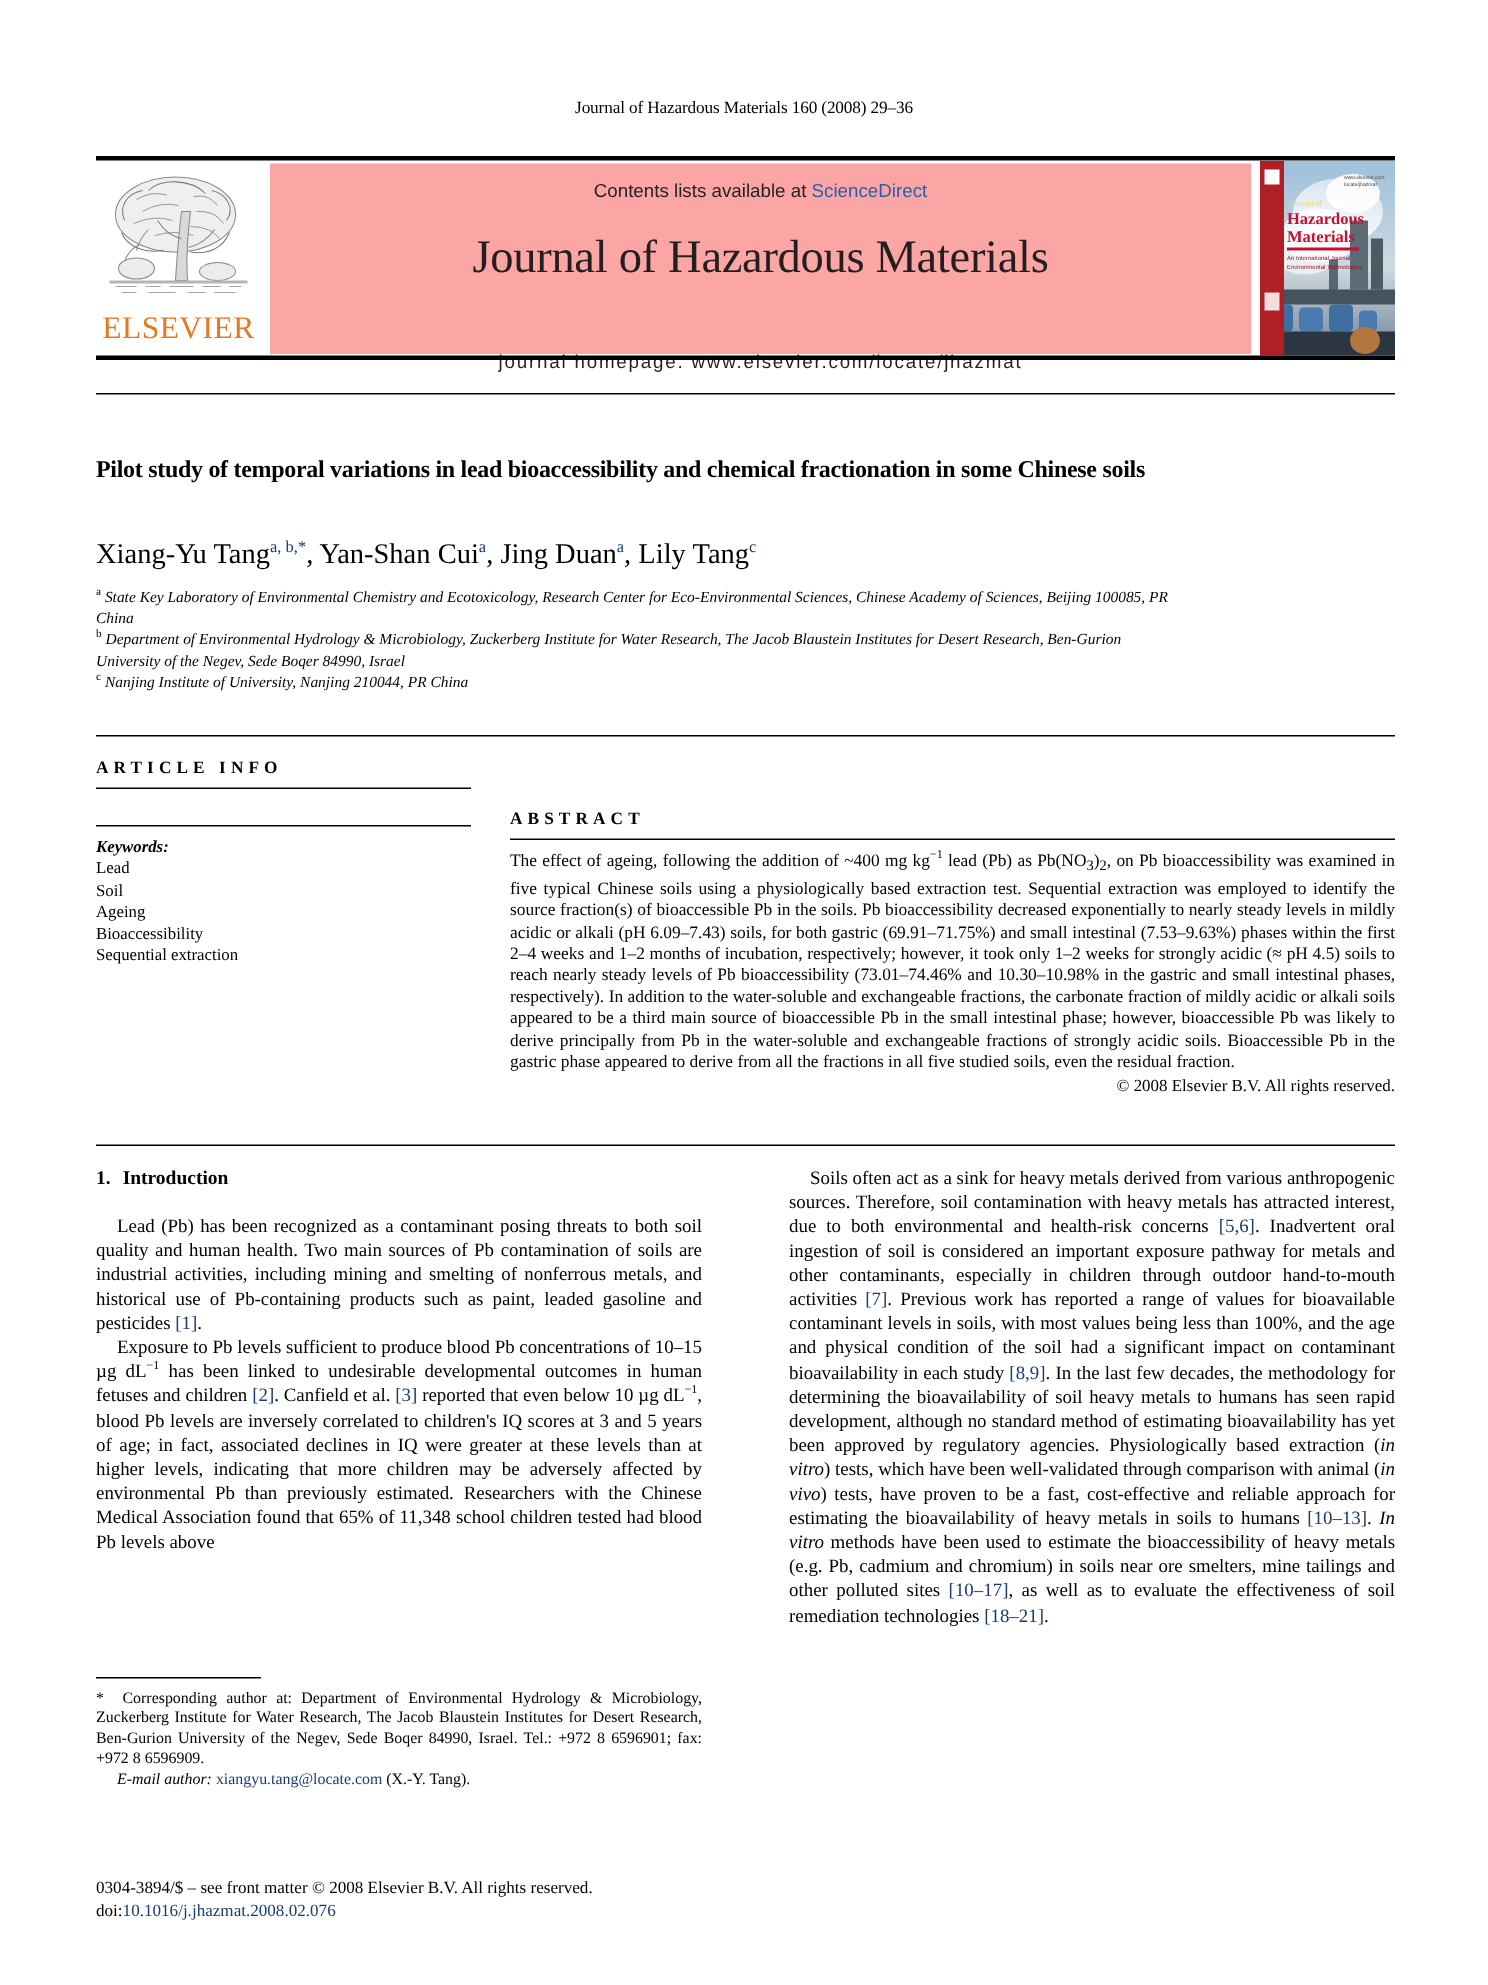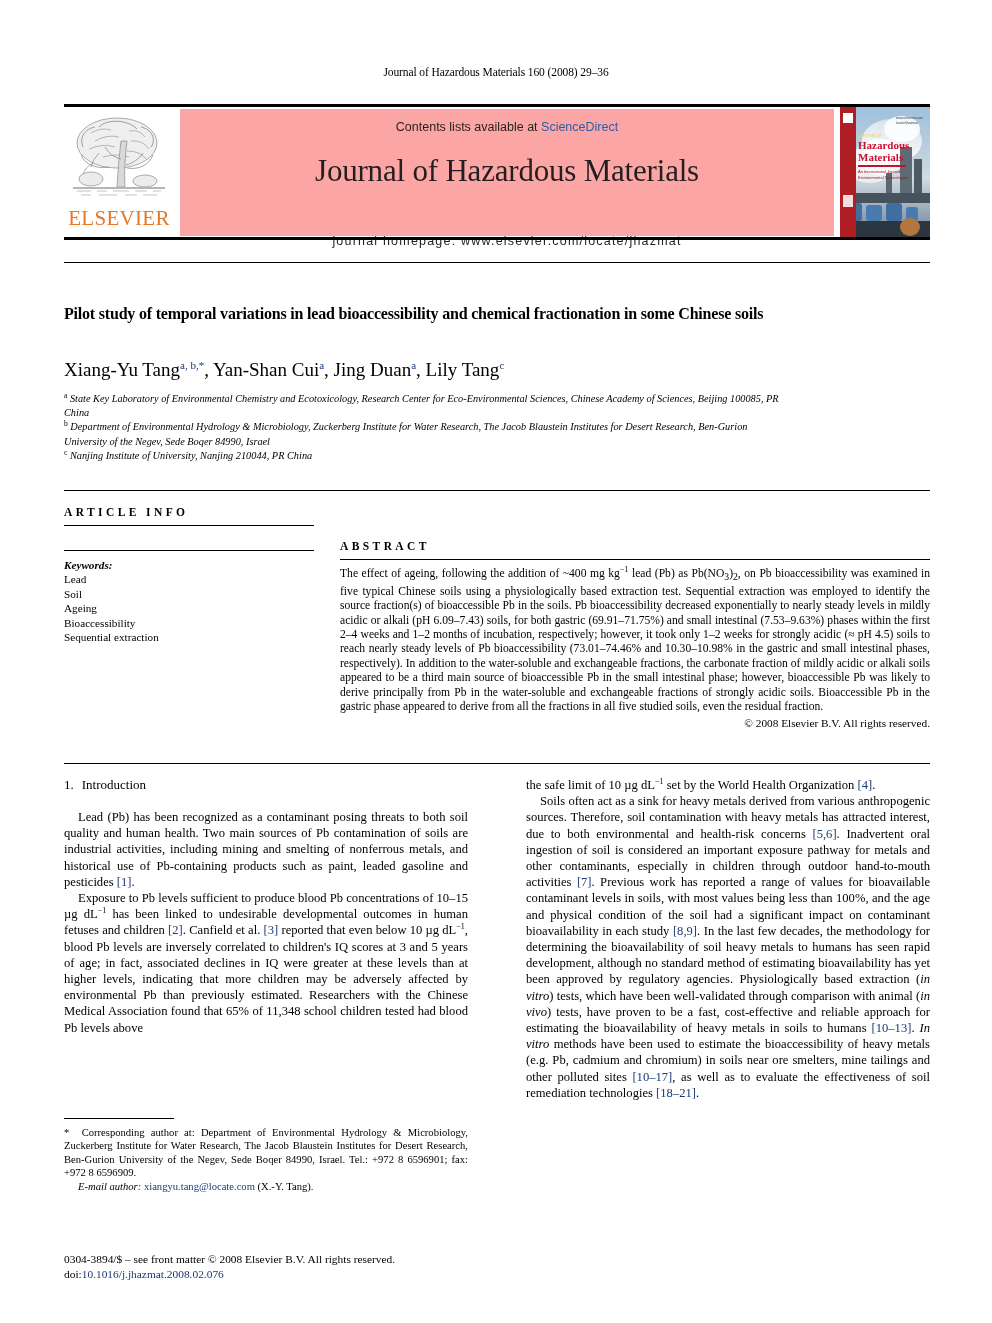--- a/index.html
+++ b/index.html
@@ -253,21 +253,21 @@
     width: 404px;
   }
   .body-col-right {
     position: absolute;
     left: 526px; top: 777px;
     width: 404px;
   }
   .sec-num-head {
     font-family: "Liberation Serif", serif;
     font-size: 13px;
-    font-weight: normal;
+    font-weight: bold;
     margin: 0 0 16px 0;
   }
   .sec-num-head .n {
     margin-right: 8px;
   }
   p.body {
     font-family: "Liberation Serif", serif;
     font-size: 12.6px;
     line-height: 16.2px;
     text-align: justify;
@@ -456,21 +456,20 @@
 
   <div class="body-col-left">
     <div class="sec-num-head">
       <span class="n">1.</span><span>Introduction</span>
     </div>
     <p class="body">Lead (Pb) has been recognized as a contaminant posing threats to both soil quality and human health. Two main sources of Pb contamination of soils are industrial activities, including mining and smelting of nonferrous metals, and historical use of Pb-containing products such as paint, leaded gasoline and pesticides <span class="ref">[1]</span>.</p>
     <p class="body">Exposure to Pb levels sufficient to produce blood Pb concentrations of 10–15 µg dL<sup class="small">−1</sup> has been linked to undesirable developmental outcomes in human fetuses and children <span class="ref">[2]</span>. Canfield et al. <span class="ref">[3]</span> reported that even below 10 µg dL<sup class="small">−1</sup>, blood Pb levels are inversely correlated to children's IQ scores at 3 and 5 years of age; in fact, associated declines in IQ were greater at these levels than at higher levels, indicating that more children may be adversely affected by environmental Pb than previously estimated. Researchers with the Chinese Medical Association found that 65% of 11,348 school children tested had blood Pb levels above</p>
   </div>
 
   <div class="body-col-right">
-    <p class="body noindent">the safe limit of 10 µg dL<sup class="small">−1</sup> set by the World Health Organization <span class="ref">[4]</span>.</p>
     <p class="body">Soils often act as a sink for heavy metals derived from various anthropogenic sources. Therefore, soil contamination with heavy metals has attracted interest, due to both environmental and health-risk concerns <span class="ref">[5,6]</span>. Inadvertent oral ingestion of soil is considered an important exposure pathway for metals and other contaminants, especially in children through outdoor hand-to-mouth activities <span class="ref">[7]</span>. Previous work has reported a range of values for bioavailable contaminant levels in soils, with most values being less than 100%, and the age and physical condition of the soil had a significant impact on contaminant bioavailability in each study <span class="ref">[8,9]</span>. In the last few decades, the methodology for determining the bioavailability of soil heavy metals to humans has seen rapid development, although no standard method of estimating bioavailability has yet been approved by regulatory agencies. Physiologically based extraction (<i>in vitro</i>) tests, which have been well-validated through comparison with animal (<i>in vivo</i>) tests, have proven to be a fast, cost-effective and reliable approach for estimating the bioavailability of heavy metals in soils to humans <span class="ref">[10–13]</span>. <i>In vitro</i> methods have been used to estimate the bioaccessibility of heavy metals (e.g. Pb, cadmium and chromium) in soils near ore smelters, mine tailings and other polluted sites <span class="ref">[10–17]</span>, as well as to evaluate the effectiveness of soil remediation technologies <span class="ref">[18–21]</span>.</p>
   </div>
 
   <div class="footnote-rule"></div>
   <div class="footnote">
     <div><span class="star">*</span>&nbsp; Corresponding author at: Department of Environmental Hydrology &amp; Microbiology, Zuckerberg Institute for Water Research, The Jacob Blaustein Institutes for Desert Research, Ben-Gurion University of the Negev, Sede Boqer 84990, Israel. Tel.: +972 8 6596901; fax: +972 8 6596909.</div>
     <div style="text-indent:14px;">
       <span class="em-lbl">E-mail author:</span>
       <span class="linkblue">xiangyu.tang@locate.com</span>
       <span>(X.-Y. Tang).</span>

